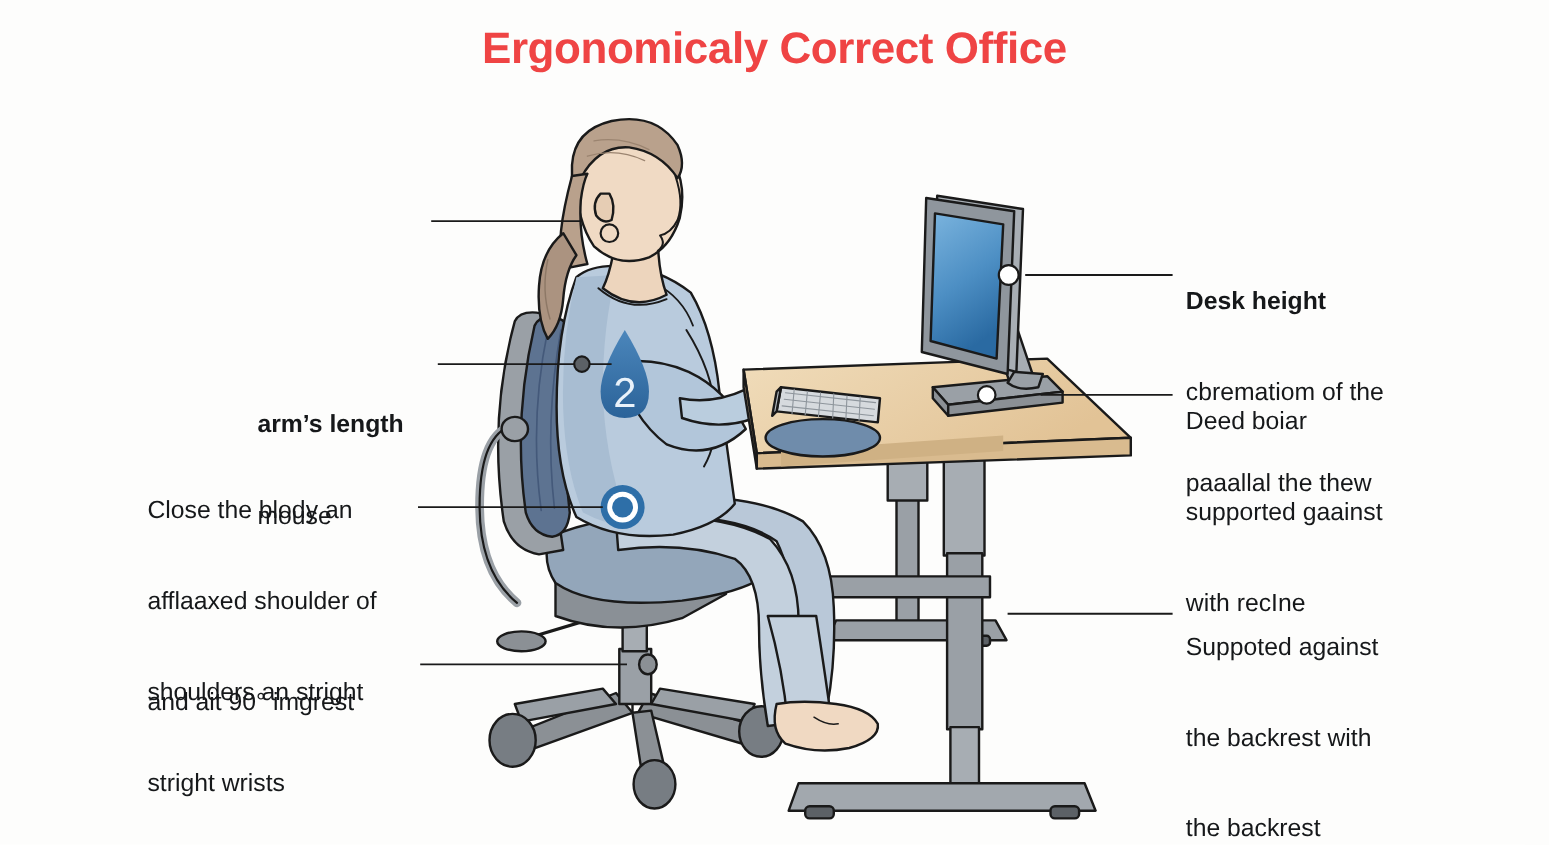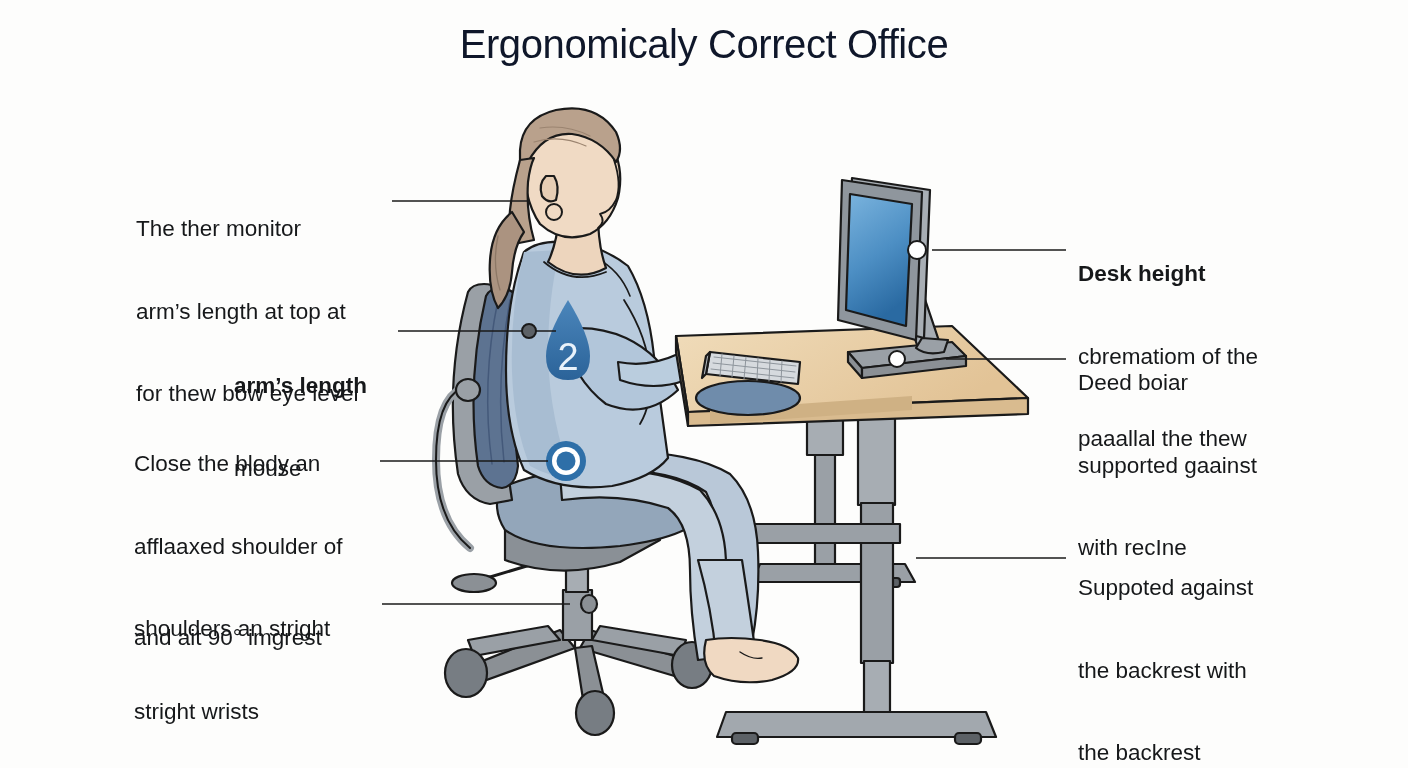--- a/index.html
+++ b/index.html
@@ -18,23 +18,23 @@
   }
 
   
   #title {
     position: absolute;
     left: 0;
     top: 22px;
     width: 1408px;
     text-align: center;
     font-size: 40px;
-    font-weight: normal;
+    font-weight: bold;
     letter-spacing: -0.4px;
-    color: #0f172a;
+    color: #ef4444;
   }
 
   
   .anno {
     position: absolute;
     font-size: 22.5px;
     line-height: 27.5px;
     color: #16181a;
     white-space: pre;
   }
@@ -243,25 +243,20 @@
 
       <line x1="916" y1="558" x2="1066" y2="558"></line>
     </g>
     <g stroke="#1a1a1a" stroke-width="2">
       <circle cx="917" cy="250" r="9" fill="#ffffff"></circle>
       <circle cx="897" cy="359" r="8" fill="#ffffff"></circle>
       <circle cx="529" cy="331" r="7" fill="#5c6166"></circle>
     </g>
   </svg>
 
-  <div class="anno" style="left:136px; top:160px;">
-    <span class="ln">The ther monitor</span>
-    <span class="ln">arm’s length at top at</span>
-    <span class="ln">for thew bow eye level</span>
-  </div>
 
   <div class="anno" style="left:234px; top:317px;">
     <span class="hd">arm’s length</span>
     <span class="ln">mouse</span>
   </div>
 
   <div class="anno" style="left:134px; top:395px;">
     <span class="ln">Close the blody an</span>
     <span class="ln">afflaaxed shoulder of</span>
     <span class="ln">shoulders an stright</span>

